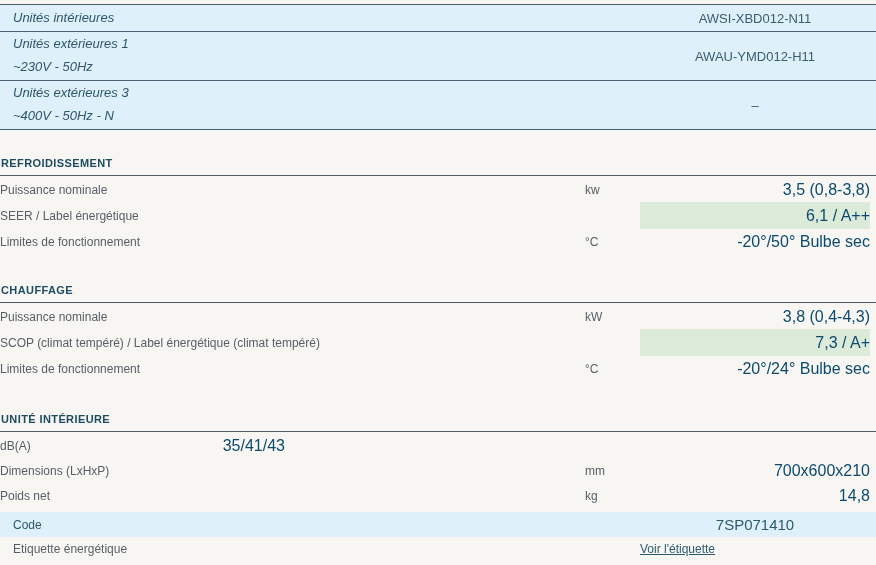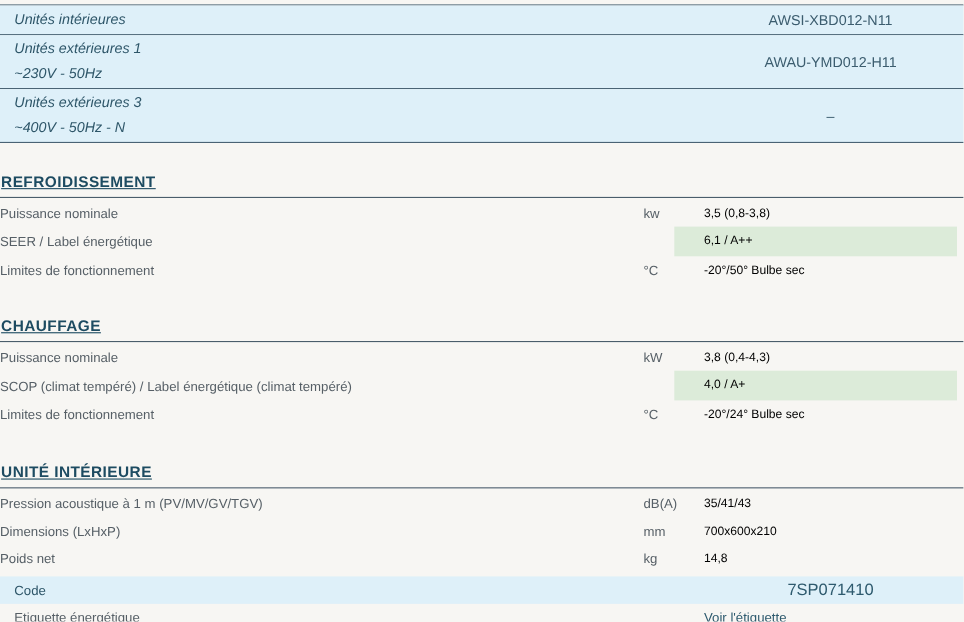--- a/index.html
+++ b/index.html
@@ -9,32 +9,32 @@
   
   .model-table{border-top:1px solid #4a6374;}
   .model-row{display:flex;align-items:center;border-bottom:1px solid #4a6374;background:#def0f9;}
   .model-row.single{height:26px;}
   .model-row.double{height:48px;}
   .model-label{flex:1;padding-left:13px;color:#2e5669;font-size:13px;line-height:1.75;font-style:italic;}
   .model-value{width:230px;margin-right:6px;text-align:center;color:#3c5d6f;font-size:13px;}
 
   
   .section{margin:0;}
-  .section-header{padding:0 0 6px 1px;font-size:14px;font-weight:bold;letter-spacing:.4px;
-    color:#1d4b61;border-bottom:1.5px solid #4a5d6b;text-decoration:underline;}
+  .section-header{padding:0 0 6px 1px;font-size:11px;font-weight:bold;letter-spacing:.4px;
+    color:#1d4b61;border-bottom:1.5px solid #4a5d6b;}
   .sec-1{margin-top:27px;}
   .sec-2{margin-top:30px;}
   .sec-3{margin-top:32px;}
 
   .spec-row{display:flex;align-items:center;height:25px;}
   .spec-row.tall{height:27px;}
   .spec-label{flex:1;font-size:12px;color:#565f66;}
   .spec-unit{width:55px;font-size:12px;color:#565f66;}
-  .spec-value{width:230px;margin-right:6px;text-align:left;font-size:11px;color:#000000;}
-  .spec-value.highlight{background:#dcebd9;height:27px;line-height:27px;padding-left:27px;}
+  .spec-value{width:230px;margin-right:6px;text-align:right;font-size:16px;color:#0c4a6e;}
+  .spec-value.highlight{background:#dcebd9;height:27px;line-height:27px;}
   .spec-rows{padding-top:1px;}
 
   
   .code-row{display:flex;align-items:center;height:25px;background:#def0f9;margin-top:4px;}
   .code-label{flex:1;padding-left:13px;font-size:12px;color:#2e5669;}
   .code-value{width:230px;margin-right:6px;text-align:center;font-size:15px;color:#2e5a6e;}
   .etiquette-row{display:flex;align-items:center;height:24px;}
   .etiquette-label{flex:1;padding-left:13px;font-size:12px;color:#565f66;}
   .etiquette-value{width:230px;margin-right:6px;text-align:left;font-size:12px;}
   .link{color:#2e5a6e;text-decoration:underline;cursor:pointer;}
@@ -92,35 +92,34 @@
     <div class="section-header">CHAUFFAGE</div>
     <div class="spec-rows">
       <div class="spec-row">
         <div class="spec-label">Puissance nominale</div>
         <div class="spec-unit">kW</div>
         <div class="spec-value">3,8 (0,4-4,3)</div>
       </div>
       <div class="spec-row tall">
         <div class="spec-label">SCOP (climat tempéré) / Label énergétique (climat tempéré)</div>
         <div class="spec-unit"></div>
-        <div class="spec-value highlight">4,0 / A+</div>
+        <div class="spec-value highlight">7,3 / A+</div>
       </div>
       <div class="spec-row">
         <div class="spec-label">Limites de fonctionnement</div>
         <div class="spec-unit">°C</div>
         <div class="spec-value">-20°/24° Bulbe sec</div>
       </div>
     </div>
   </div>
 
   <div class="section sec-3">
     <div class="section-header">UNITÉ INTÉRIEURE</div>
     <div class="spec-rows">
       <div class="spec-row">
-        <div class="spec-label">Pression acoustique à 1 m (PV/MV/GV/TGV)</div>
         <div class="spec-unit">dB(A)</div>
         <div class="spec-value">35/41/43</div>
       </div>
       <div class="spec-row">
         <div class="spec-label">Dimensions (LxHxP)</div>
         <div class="spec-unit">mm</div>
         <div class="spec-value">700x600x210</div>
       </div>
       <div class="spec-row">
         <div class="spec-label">Poids net</div>

